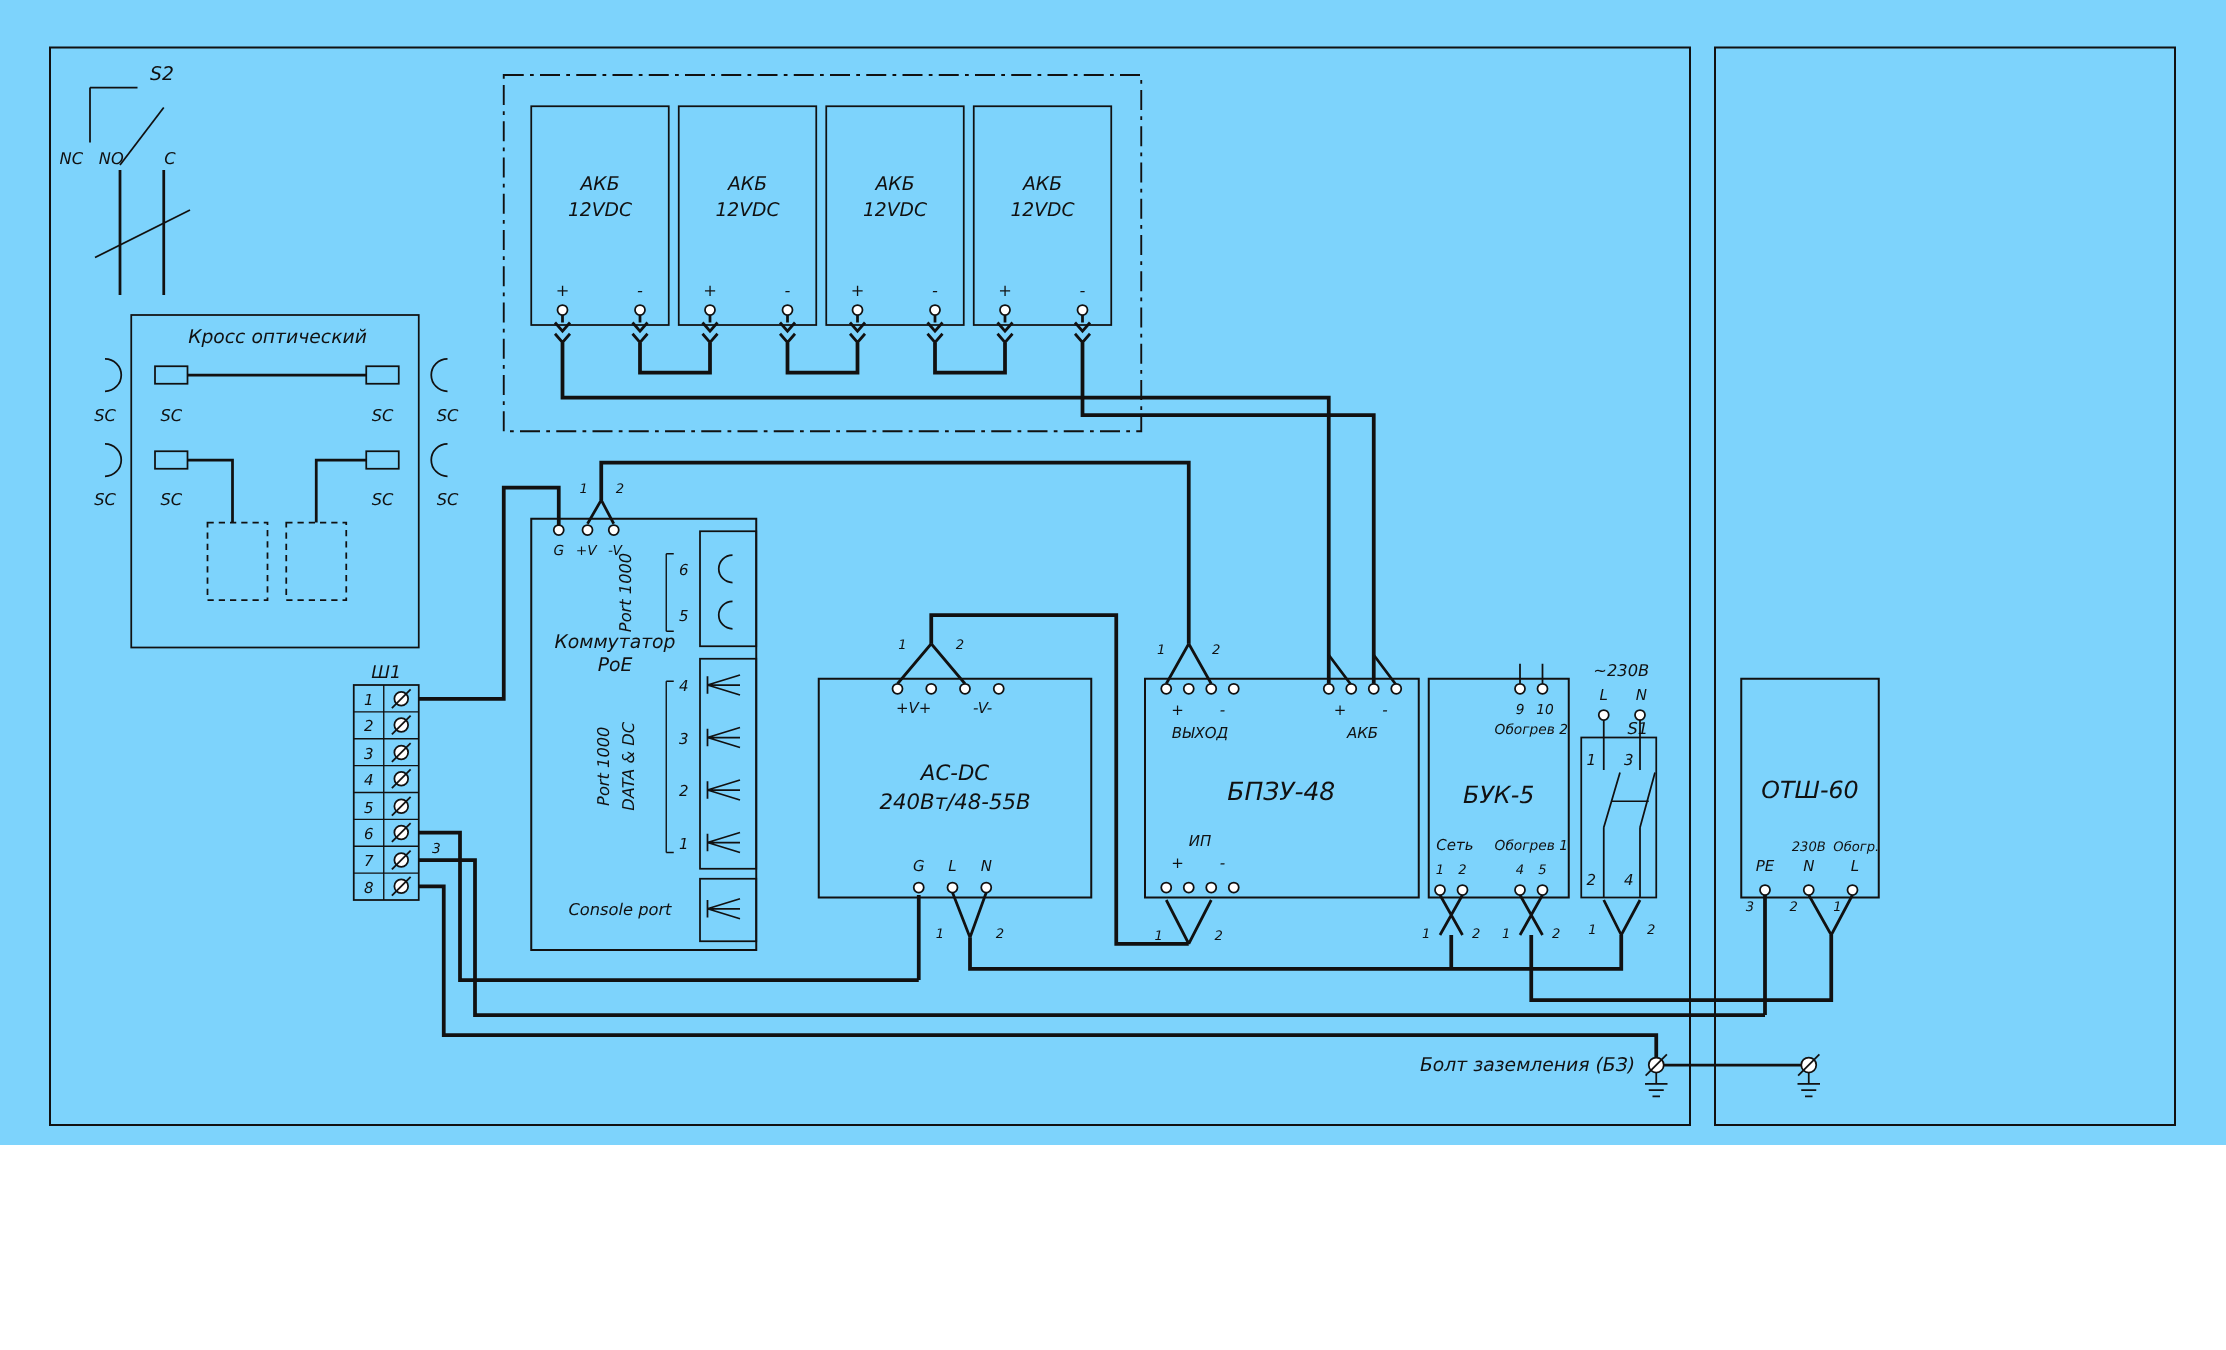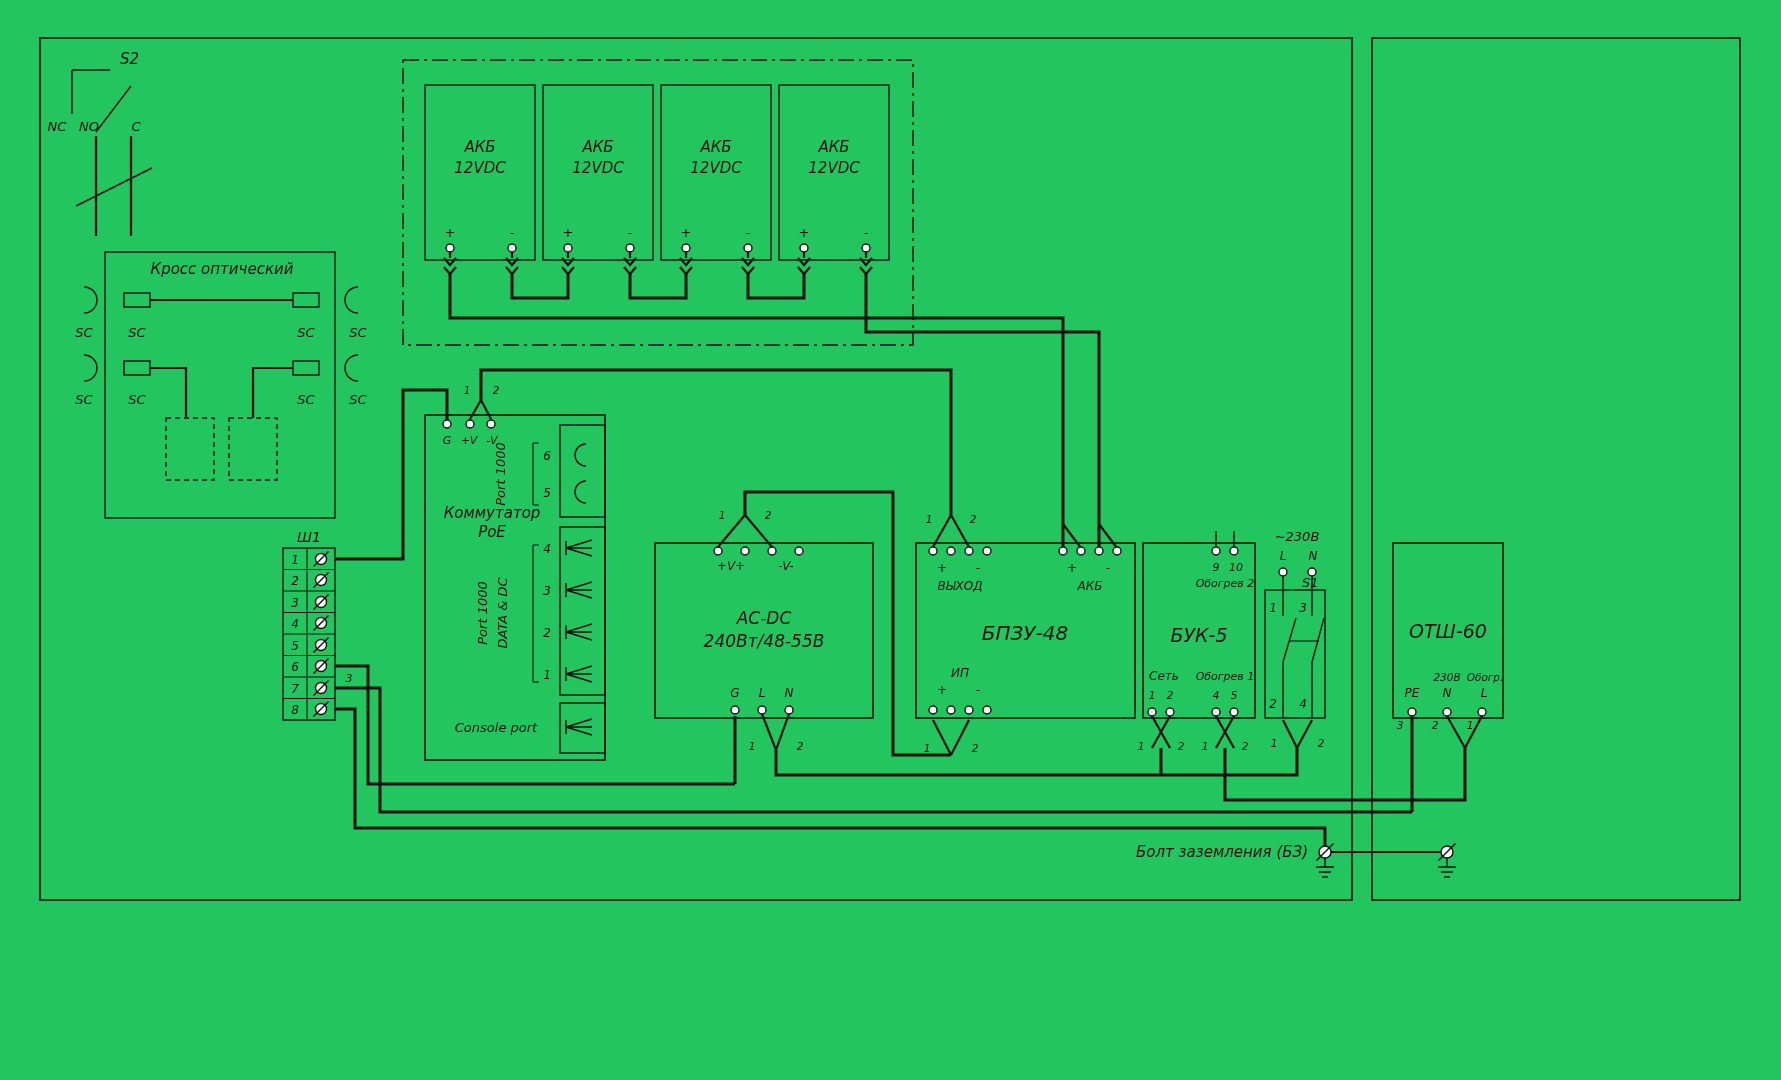--- a/index.html
+++ b/index.html
@@ -1,16 +1,16 @@
 <!DOCTYPE html>
 <html><head>
 <meta charset="utf-8">
 <style>
   html,body{margin:0;padding:0;background:#ffffff;}
-  .stage{width:1781px;height:1080px;position:relative;background:#22c55e;}
+  .stage{width:1781px;height:916px;position:relative;background:#7dd3fc;}
   svg text{font-family:"DejaVu Sans",sans-serif;font-style:italic;fill:#111;text-anchor:middle;}
   .f10{font-size:10.5px}.f11{font-size:11px}.f12{font-size:12px}.f13{font-size:13px}
   .f14{font-size:14px}.f15{font-size:15px}.f17{font-size:17px}.f19{font-size:19px}.f20{font-size:20px}
   .st{text-anchor:start}.en{text-anchor:end}
   .w1{stroke:#111;stroke-width:1.4;fill:none}
   .w12{stroke:#111;stroke-width:1.1;fill:none}
   .w2{stroke:#111;stroke-width:2.2;fill:none}
   .w3{stroke:#111;stroke-width:3;fill:none}
   .box{stroke:#111;stroke-width:1.6;fill:none}
   .box2{stroke:#111;stroke-width:1.4;fill:none}

